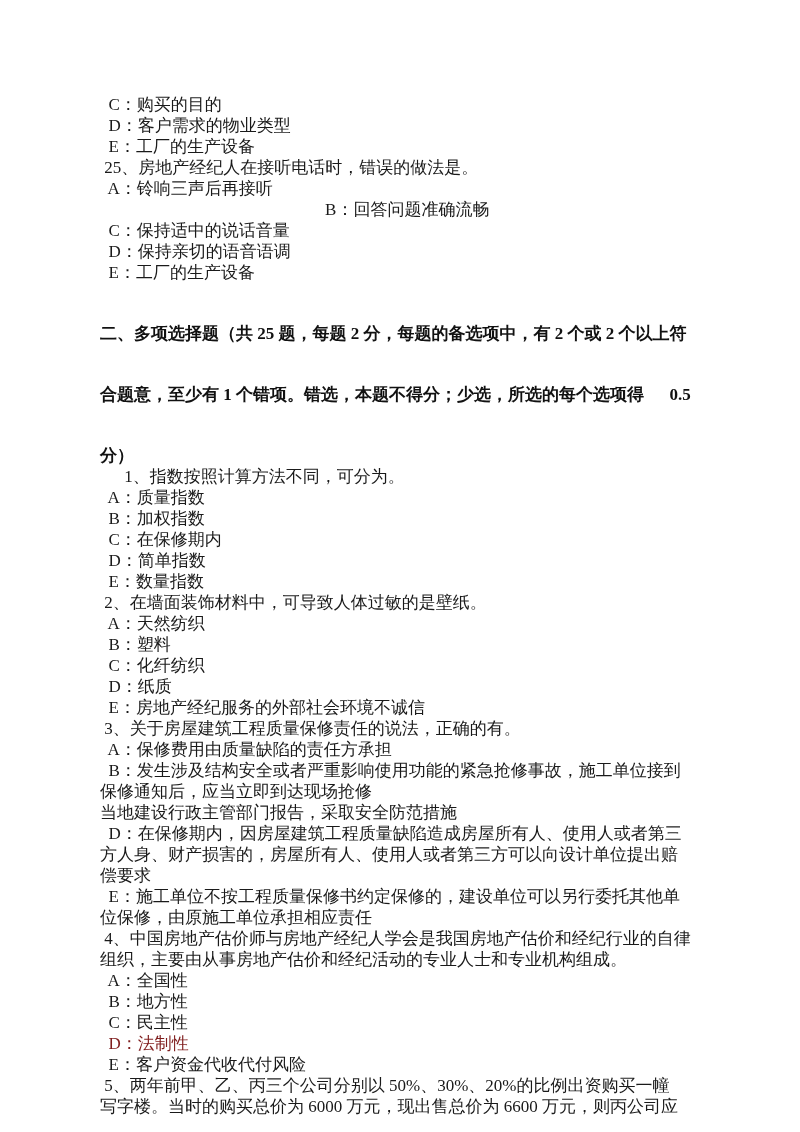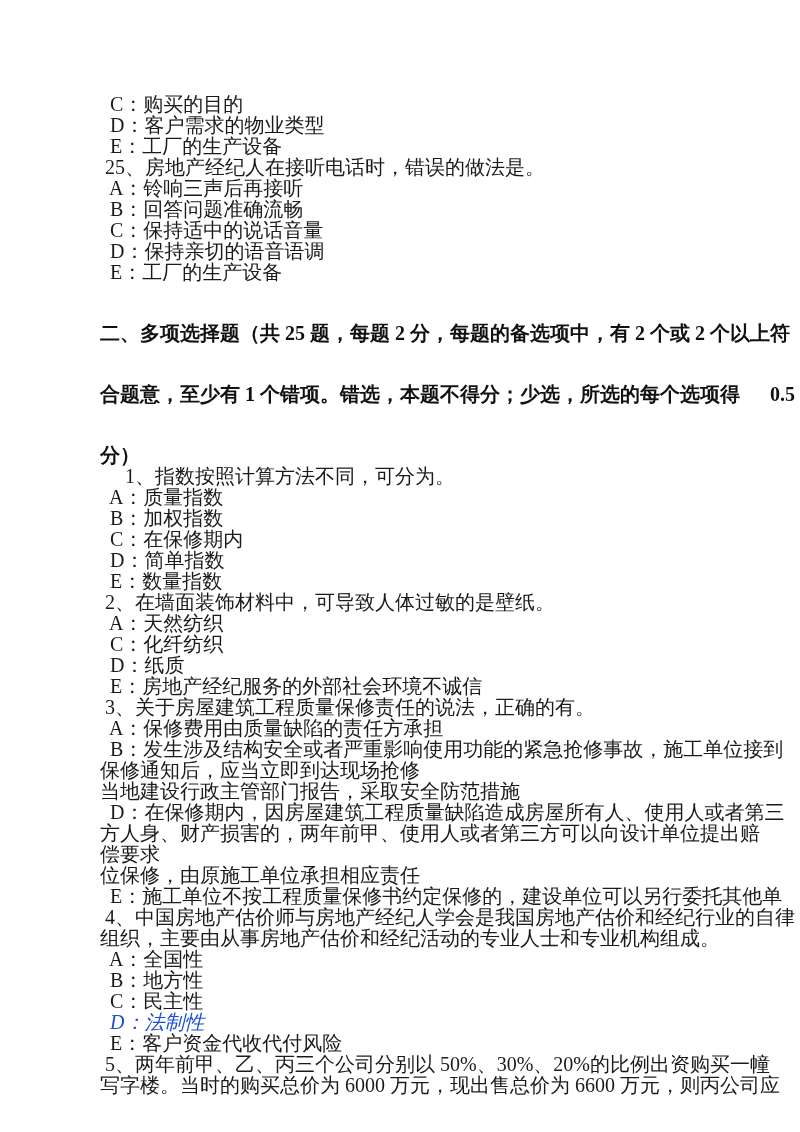--- a/index.html
+++ b/index.html
@@ -20,21 +20,21 @@
     overflow: hidden;
   }
   .text-block {
     position: absolute;
     left: 100px;
     top: 94px;
     width: 606px;
   }
   .doc-line {
     white-space: pre;
-    font-size: 20px;
+    font-size: 17px;
     line-height: 21px;
     height: 21px;
     color: #1a1a1a;
     overflow: visible;
   }
   .doc-line.bold {
     font-weight: 700;
     color: #111111;
     margin-top: 40px;
   }
@@ -42,51 +42,52 @@
 </head>
 <body>
 
 <div class="page" style="background: rgb(255, 255, 255);">
   <div class="text-block">
       <div class="doc-line" style="color: rgb(26, 26, 26);">  C：购买的目的</div>
       <div class="doc-line" style="color: rgb(26, 26, 26);">  D：客户需求的物业类型</div>
       <div class="doc-line" style="color: rgb(26, 26, 26);">  E：工厂的生产设备</div>
       <div class="doc-line" style="color: rgb(26, 26, 26);"> 25、房地产经纪人在接听电话时，错误的做法是。</div>
       <div class="doc-line" style="color: rgb(26, 26, 26);">  A：铃响三声后再接听</div>
-      <div class="doc-line" style="color: rgb(26, 26, 26);">  B：回答问题准确流畅</div>
+      <div class="doc-line" style="color: rgb(26, 26, 26); text-align: center;">  B：回答问题准确流畅</div>
       <div class="doc-line" style="color: rgb(26, 26, 26);">  C：保持适中的说话音量</div>
       <div class="doc-line" style="color: rgb(26, 26, 26);">  D：保持亲切的语音语调</div>
       <div class="doc-line" style="color: rgb(26, 26, 26);">  E：工厂的生产设备</div>
       <div class="doc-line bold" style="color: rgb(17, 17, 17);">二、多项选择题（共 25 题，每题 2 分，每题的备选项中，有 2 个或 2 个以上符</div>
       <div class="doc-line bold" style="color: rgb(17, 17, 17);">合题意，至少有 1 个错项。错选，本题不得分；少选，所选的每个选项得      0.5</div>
       <div class="doc-line bold" style="color: rgb(17, 17, 17);">分）</div>
       <div class="doc-line" style="color: rgb(26, 26, 26); margin-left: 20px;"> 1、指数按照计算方法不同，可分为。</div>
       <div class="doc-line" style="color: rgb(26, 26, 26);">  A：质量指数</div>
       <div class="doc-line" style="color: rgb(26, 26, 26);">  B：加权指数</div>
       <div class="doc-line" style="color: rgb(26, 26, 26);">  C：在保修期内</div>
       <div class="doc-line" style="color: rgb(26, 26, 26);">  D：简单指数</div>
       <div class="doc-line" style="color: rgb(26, 26, 26);">  E：数量指数</div>
       <div class="doc-line" style="color: rgb(26, 26, 26);"> 2、在墙面装饰材料中，可导致人体过敏的是壁纸。</div>
       <div class="doc-line" style="color: rgb(26, 26, 26);">  A：天然纺织</div>
+      <div class="doc-line" style="color: rgb(26, 26, 26);">  B：塑料</div>
       <div class="doc-line" style="color: rgb(26, 26, 26);">  C：化纤纺织</div>
       <div class="doc-line" style="color: rgb(26, 26, 26);">  D：纸质</div>
       <div class="doc-line" style="color: rgb(26, 26, 26);">  E：房地产经纪服务的外部社会环境不诚信</div>
       <div class="doc-line" style="color: rgb(26, 26, 26);"> 3、关于房屋建筑工程质量保修责任的说法，正确的有。</div>
       <div class="doc-line" style="color: rgb(26, 26, 26);">  A：保修费用由质量缺陷的责任方承担</div>
       <div class="doc-line" style="color: rgb(26, 26, 26);">  B：发生涉及结构安全或者严重影响使用功能的紧急抢修事故，施工单位接到</div>
       <div class="doc-line" style="color: rgb(26, 26, 26);">保修通知后，应当立即到达现场抢修</div>
       <div class="doc-line" style="color: rgb(26, 26, 26);">当地建设行政主管部门报告，采取安全防范措施</div>
       <div class="doc-line" style="color: rgb(26, 26, 26);">  D：在保修期内，因房屋建筑工程质量缺陷造成房屋所有人、使用人或者第三</div>
-      <div class="doc-line" style="color: rgb(26, 26, 26);">方人身、财产损害的，两年前甲、使用人或者第三方可以向设计单位提出赔</div>
+      <div class="doc-line" style="color: rgb(26, 26, 26);">方人身、财产损害的，房屋所有人、使用人或者第三方可以向设计单位提出赔</div>
       <div class="doc-line" style="color: rgb(26, 26, 26);">偿要求</div>
+      <div class="doc-line" style="color: rgb(26, 26, 26);">  E：施工单位不按工程质量保修书约定保修的，建设单位可以另行委托其他单</div>
       <div class="doc-line" style="color: rgb(26, 26, 26);">位保修，由原施工单位承担相应责任</div>
-      <div class="doc-line" style="color: rgb(26, 26, 26);">  E：施工单位不按工程质量保修书约定保修的，建设单位可以另行委托其他单</div>
       <div class="doc-line" style="color: rgb(26, 26, 26);"> 4、中国房地产估价师与房地产经纪人学会是我国房地产估价和经纪行业的自律</div>
       <div class="doc-line" style="color: rgb(26, 26, 26);">组织，主要由从事房地产估价和经纪活动的专业人士和专业机构组成。</div>
       <div class="doc-line" style="color: rgb(26, 26, 26);">  A：全国性</div>
       <div class="doc-line" style="color: rgb(26, 26, 26);">  B：地方性</div>
       <div class="doc-line" style="color: rgb(26, 26, 26);">  C：民主性</div>
-      <div class="doc-line" style="color: #1d4ed8; font-style: italic;">  D：法制性</div>
+      <div class="doc-line" style="color: #7f1d1d;">  D：法制性</div>
       <div class="doc-line" style="color: rgb(26, 26, 26);">  E：客户资金代收代付风险</div>
       <div class="doc-line" style="color: rgb(26, 26, 26);"> 5、两年前甲、乙、丙三个公司分别以 50%、30%、20%的比例出资购买一幢</div>
       <div class="doc-line" style="color: rgb(26, 26, 26);">写字楼。当时的购买总价为 6000 万元，现出售总价为 6600 万元，则丙公司应</div>
     </div>
 </div>
 
 </body></html>

